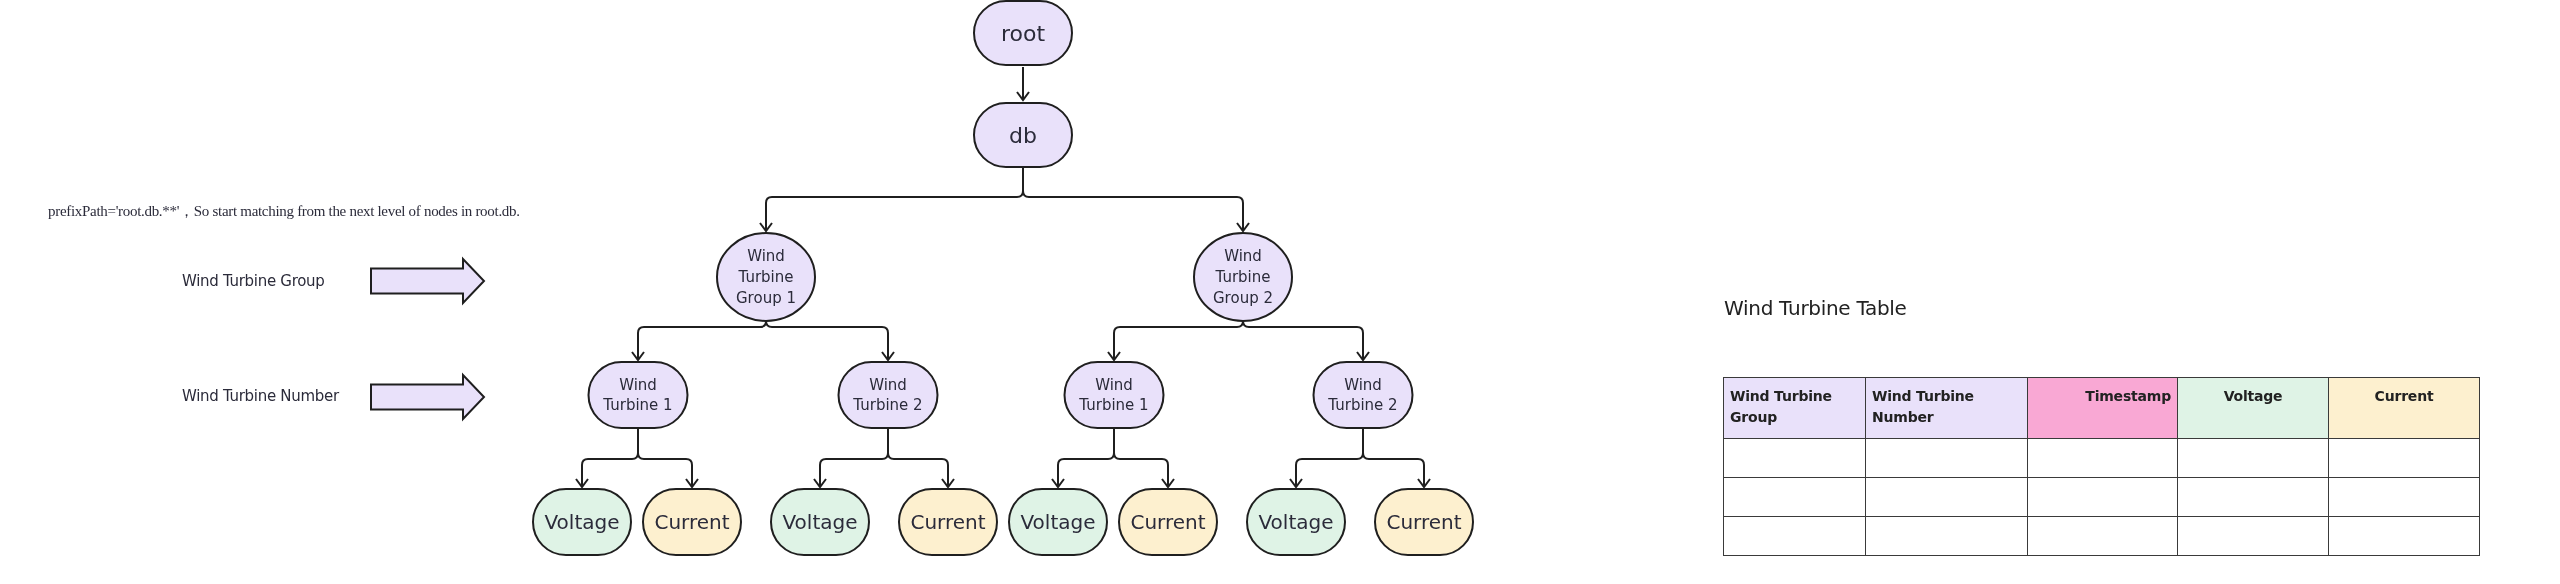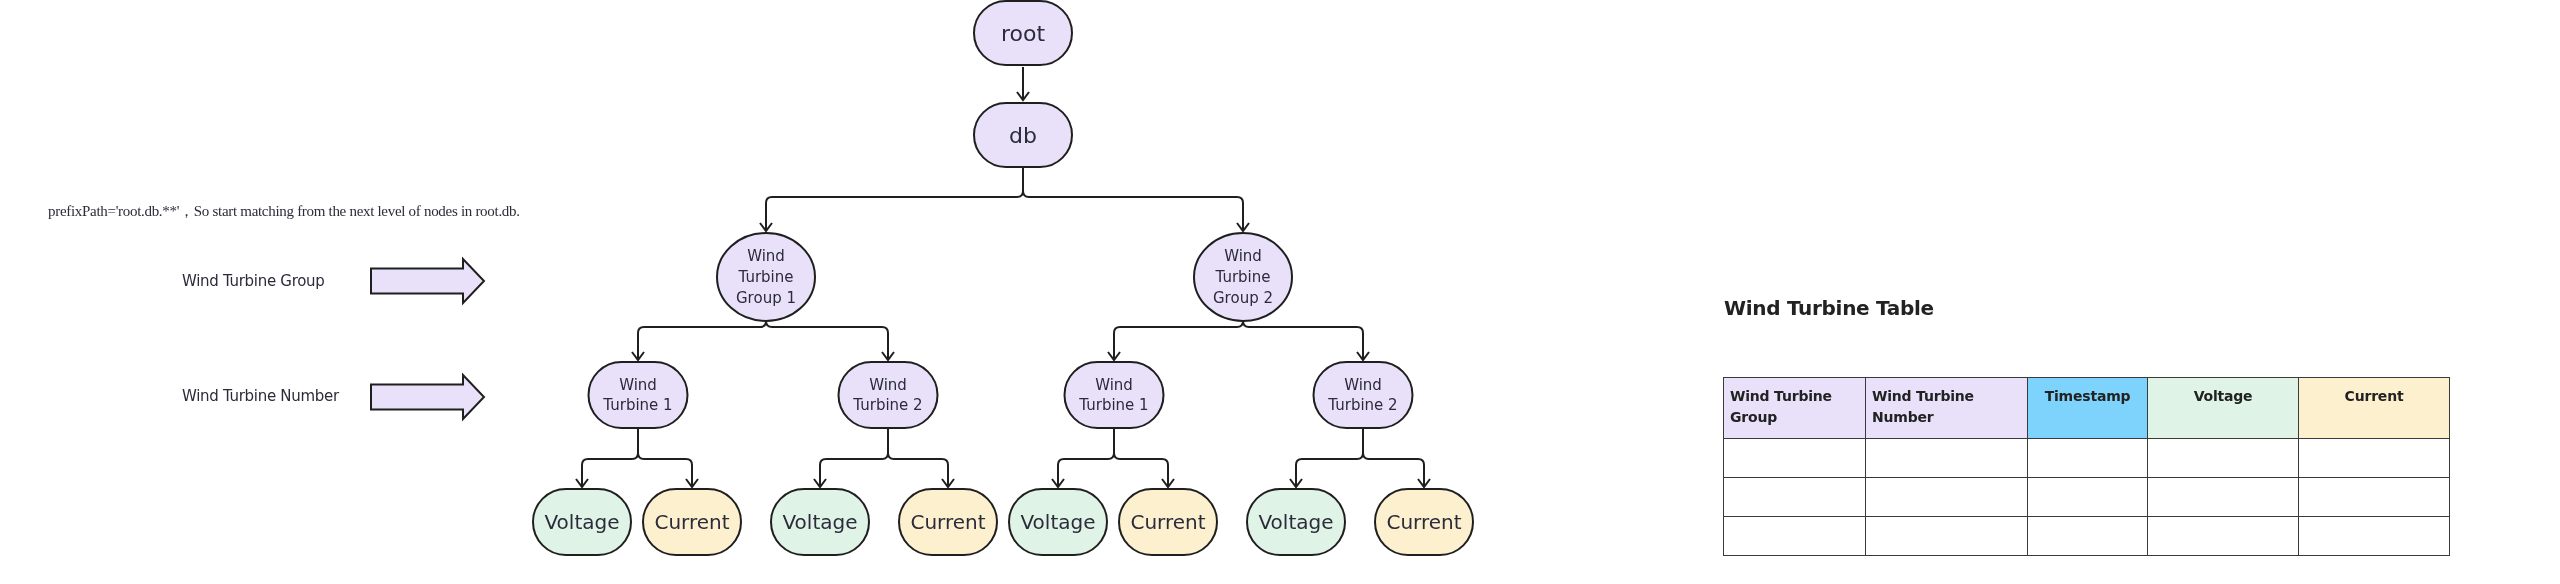--- a/index.html
+++ b/index.html
@@ -1,20 +1,20 @@
 <!DOCTYPE html>
 <html><head>
 <meta charset="utf-8">
 <style>
   html, body { margin: 0; padding: 0; background: #ffffff; }
   body { width: 2560px; height: 584px; position: relative; overflow: hidden;
          font-family: "DejaVu Sans", "Liberation Sans", sans-serif; color: #2b2b3a; }
   #diagram { position: absolute; left: 0; top: 0; }
   .note { position: absolute; font-size: 15px; color: #2b2b3a; white-space: nowrap; letter-spacing: -0.3px; }
-  .table-title { position: absolute; left: 1724px; top: 296px; font-size: 20px; font-weight: bold; color: #222; letter-spacing: -0.3px; }
+  .table-title { position: absolute; left: 1724px; top: 296px; font-size: 20px; font-weight: normal; color: #222; letter-spacing: -0.3px; }
   table.wt { position: absolute; left: 1723px; top: 377px; border-collapse: collapse; }
   table.wt th, table.wt td { border: 1.5px solid #3a3a3a; padding: 0; }
   table.wt th { height: 61px; vertical-align: top; font-size: 14px; font-weight: bold; color: #222;
                 line-height: 21px; padding: 8px 6px 0 6px; box-sizing: border-box; letter-spacing: -0.2px; }
   table.wt th.left { text-align: left; }
   table.wt th.center { text-align: center; }
   table.wt td { height: 38px; }
   .node-text { font-family: "DejaVu Sans", sans-serif; fill: #2b2b3a; }
 </style>
 </head>
@@ -134,21 +134,21 @@
       </g>
     </g>
 </svg>
 
 <div class="table-title">Wind Turbine Table</div>
 <table class="wt">
   <thead>
     <tr>
       <th class="left" style="width: 142px; background: rgb(233, 225, 250);">Wind Turbine Group</th>
       <th class="left" style="width: 162px; background: rgb(233, 225, 250);">Wind Turbine Number</th>
-      <th class="center" style="width: 120px; background: #7dd3fc;">Timestamp</th>
+      <th class="center" style="width: 150px; background: #f9a8d4; text-align: right;">Timestamp</th>
       <th class="center" style="width: 151px; background: rgb(223, 243, 230);">Voltage</th>
       <th class="center" style="width: 151px; background: rgb(253, 240, 207);">Current</th>
     </tr>
   </thead>
   <tbody>
     <tr>
       <td></td>
       <td></td>
       <td></td>
       <td></td>

